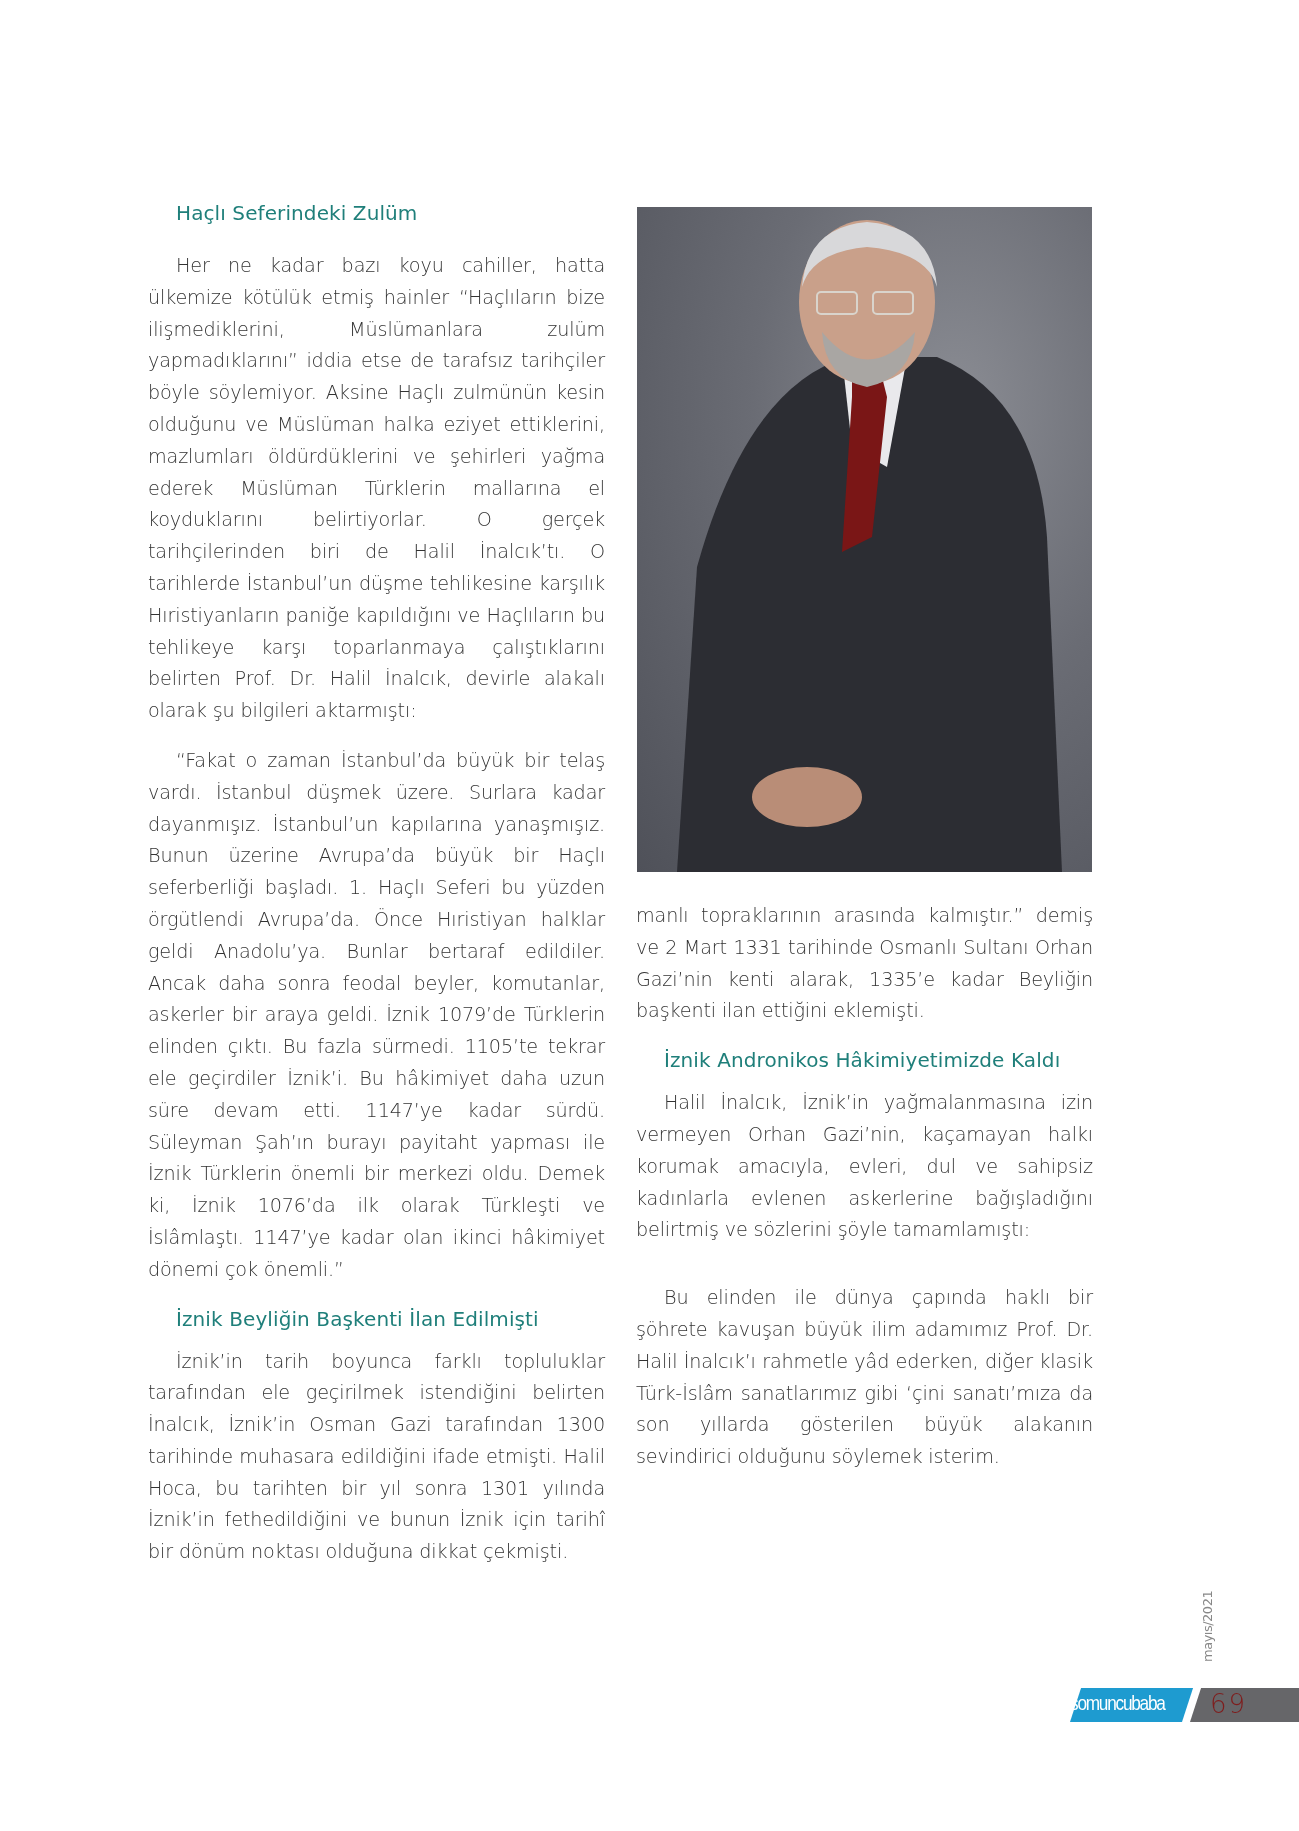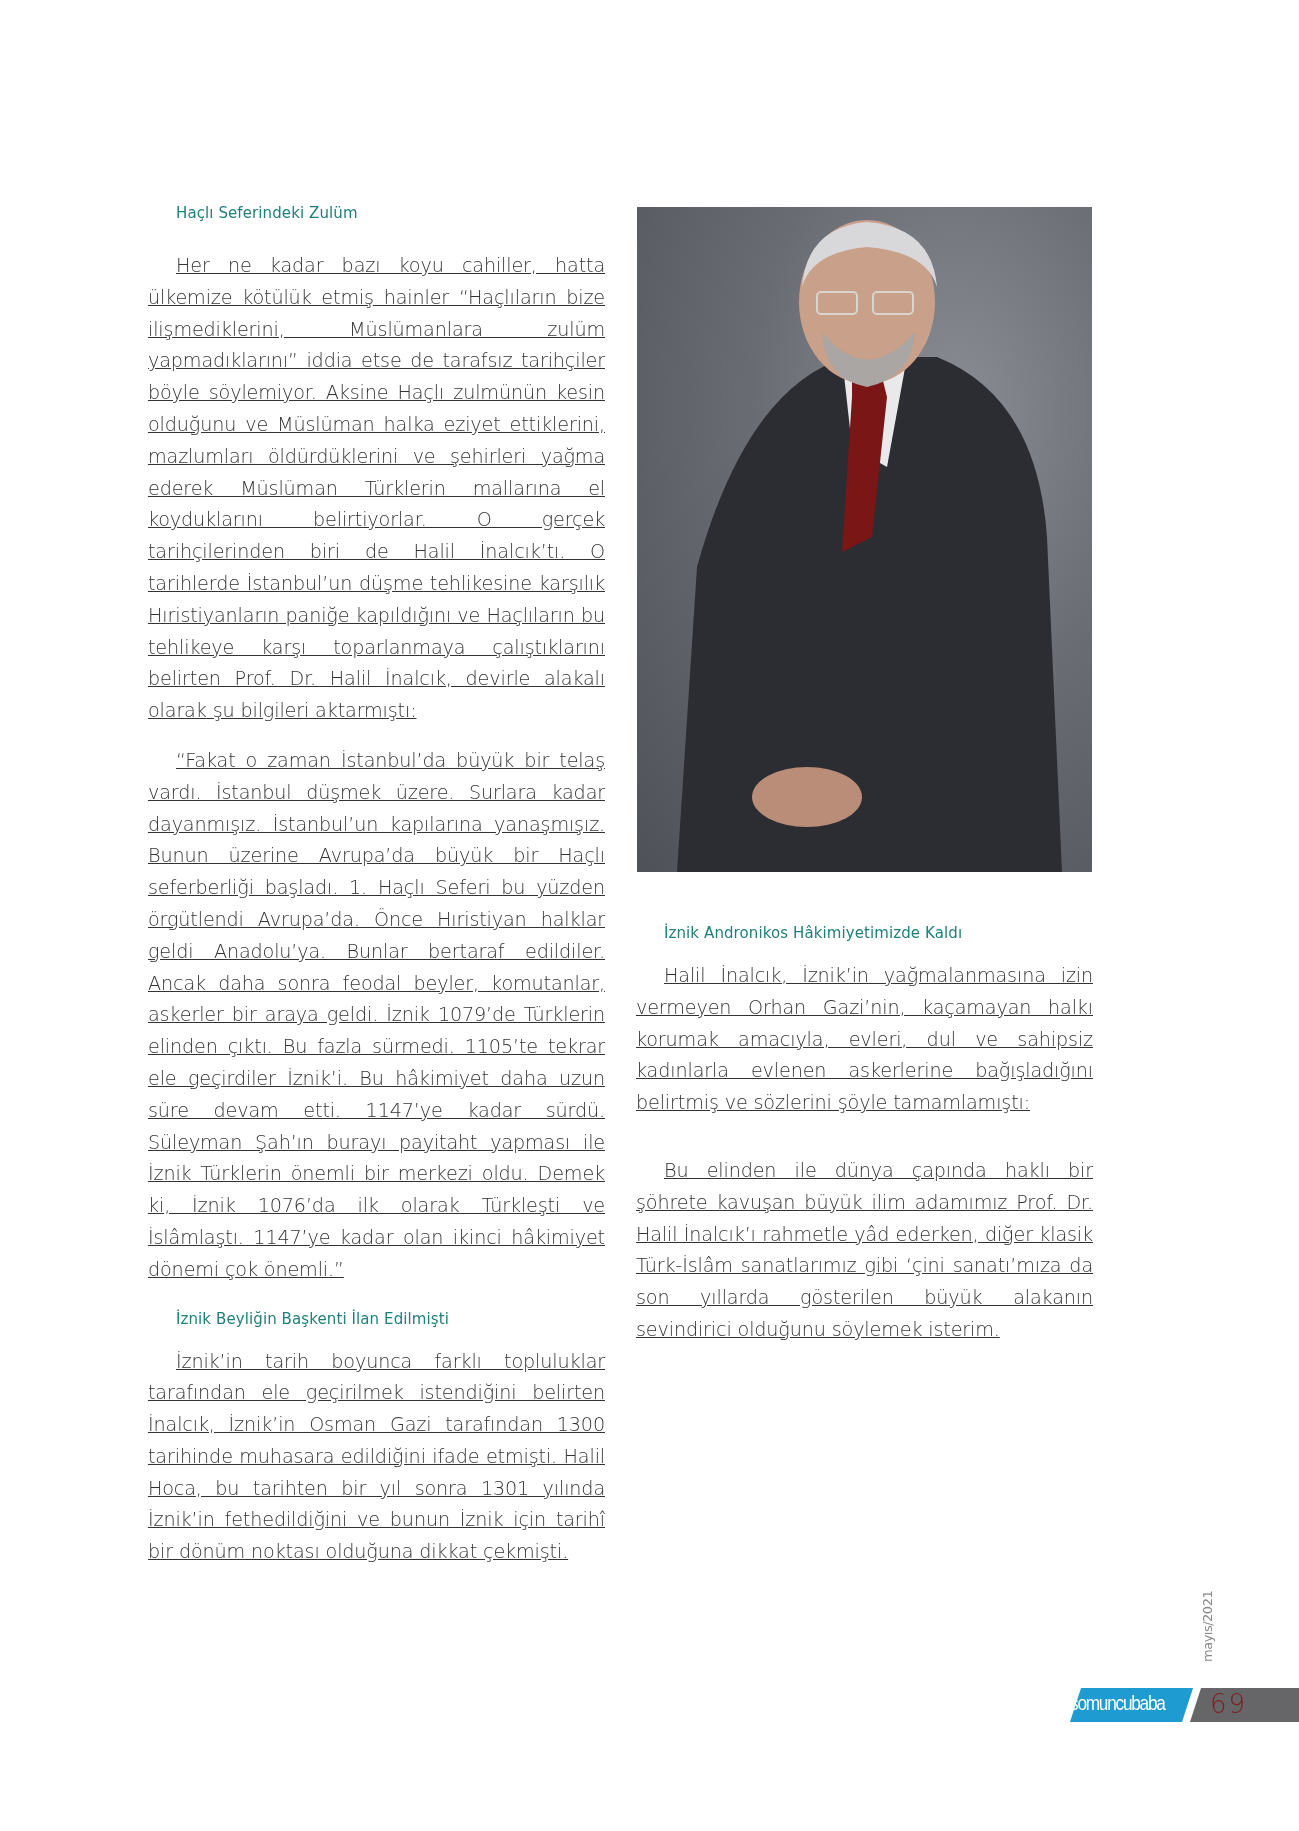--- a/index.html
+++ b/index.html
@@ -5,27 +5,26 @@
   html, body { margin: 0; padding: 0; }
   body {
     width: 1299px; height: 1831px; background: #ffffff; position: relative; overflow: hidden;
     font-family: "DejaVu Sans", sans-serif; color: #2b2b2b;
   }
   .col { position: absolute; width: 457px; }
   #col-left { left: 148px; top: 198px; }
   #col-right { left: 636px; top: 900px; }
   h2.subhead {
     margin: 0; font-weight: normal; color: #1f7f7a;
-    font-size: 15px; padding-left: 28px; line-height: 30px; letter-spacing: 0.1px;
+    font-size: 20px; padding-left: 28px; line-height: 30px; letter-spacing: 0.1px;
   }
   p.body {
     margin: 0; font-size: 19.2px; line-height: 31.8px; text-align: justify;
     text-indent: 28px; color: #333; font-weight: 300; letter-spacing: -0.15px;
     hyphens: manual;
-    text-decoration: underline;
   }
   .gap-sm { height: 18px; }
   .gap-md { height: 12px; }
   #col-left h2.first { margin-bottom: 22px; }
   #photo {
     position: absolute; left: 637px; top: 207px; width: 455px; height: 665px;
     background: radial-gradient(ellipse at 70% 30%, #8a8c93 0%, #6a6c74 45%, #4f5159 100%);
     overflow: hidden;
   }
   #photo svg { width: 100%; height: 100%; display: block; }
@@ -95,20 +94,21 @@
 <div id="footer-date">mayıs/2021</div>
 
 <div id="footer-brand">
   <div id="brand-blue"></div>
   <div id="brand-text">somuncubaba</div>
   <div id="brand-gray"></div>
   <div id="page-number">69</div>
 </div>
 
 <div class="col" id="col-right">
+  <p class="body" style="text-indent:0;">manlı topraklarının arasında kalmıştır.” demiş ve 2 Mart 1331 tarihinde Osmanlı Sultanı Orhan Gazi’nin kenti alarak, 1335’e kadar Beyliğin başkenti ilan ettiğini eklemişti.</p>
   <div class="gap-sm"></div>
   <h2 class="subhead">İznik Andronikos Hâkimiyetimizde Kaldı</h2>
   <div class="gap-md"></div>
   <p class="body">Halil İnalcık, İznik’in yağmalanmasına izin vermeyen Orhan Gazi’nin, kaçamayan halkı korumak amacıyla, evleri, dul ve sahipsiz kadınlarla evlenen askerlerine bağışladığını belirtmiş ve sözlerini şöyle tamamlamıştı:</p>
   <div class="gap-sm"></div>
   <div class="gap-sm"></div>
   <p class="body">Bu elinden ile dünya çapında haklı bir şöhrete kavuşan büyük ilim adamımız Prof. Dr. Halil İnalcık’ı rahmetle yâd ederken, diğer klasik Türk-İslâm sanatlarımız gibi ‘çini sanatı’mıza da son yıllarda gösterilen büyük alakanın sevindirici olduğunu söylemek isterim.</p>
 </div>
 
 </body></html>

